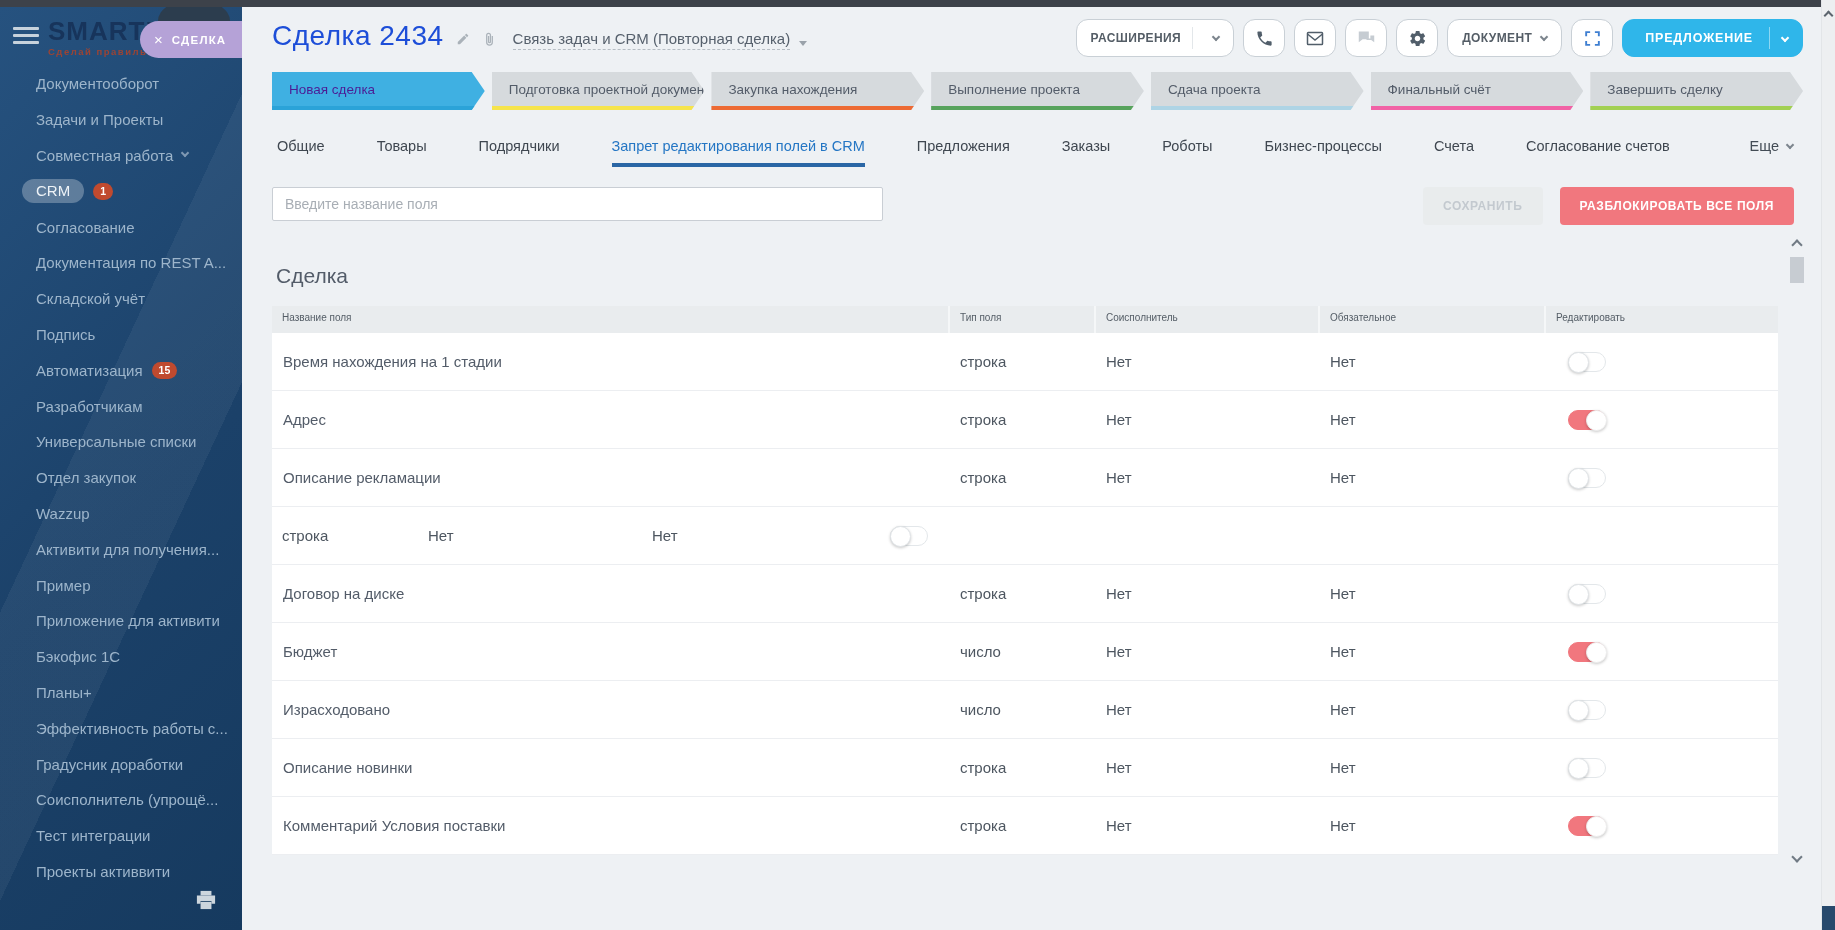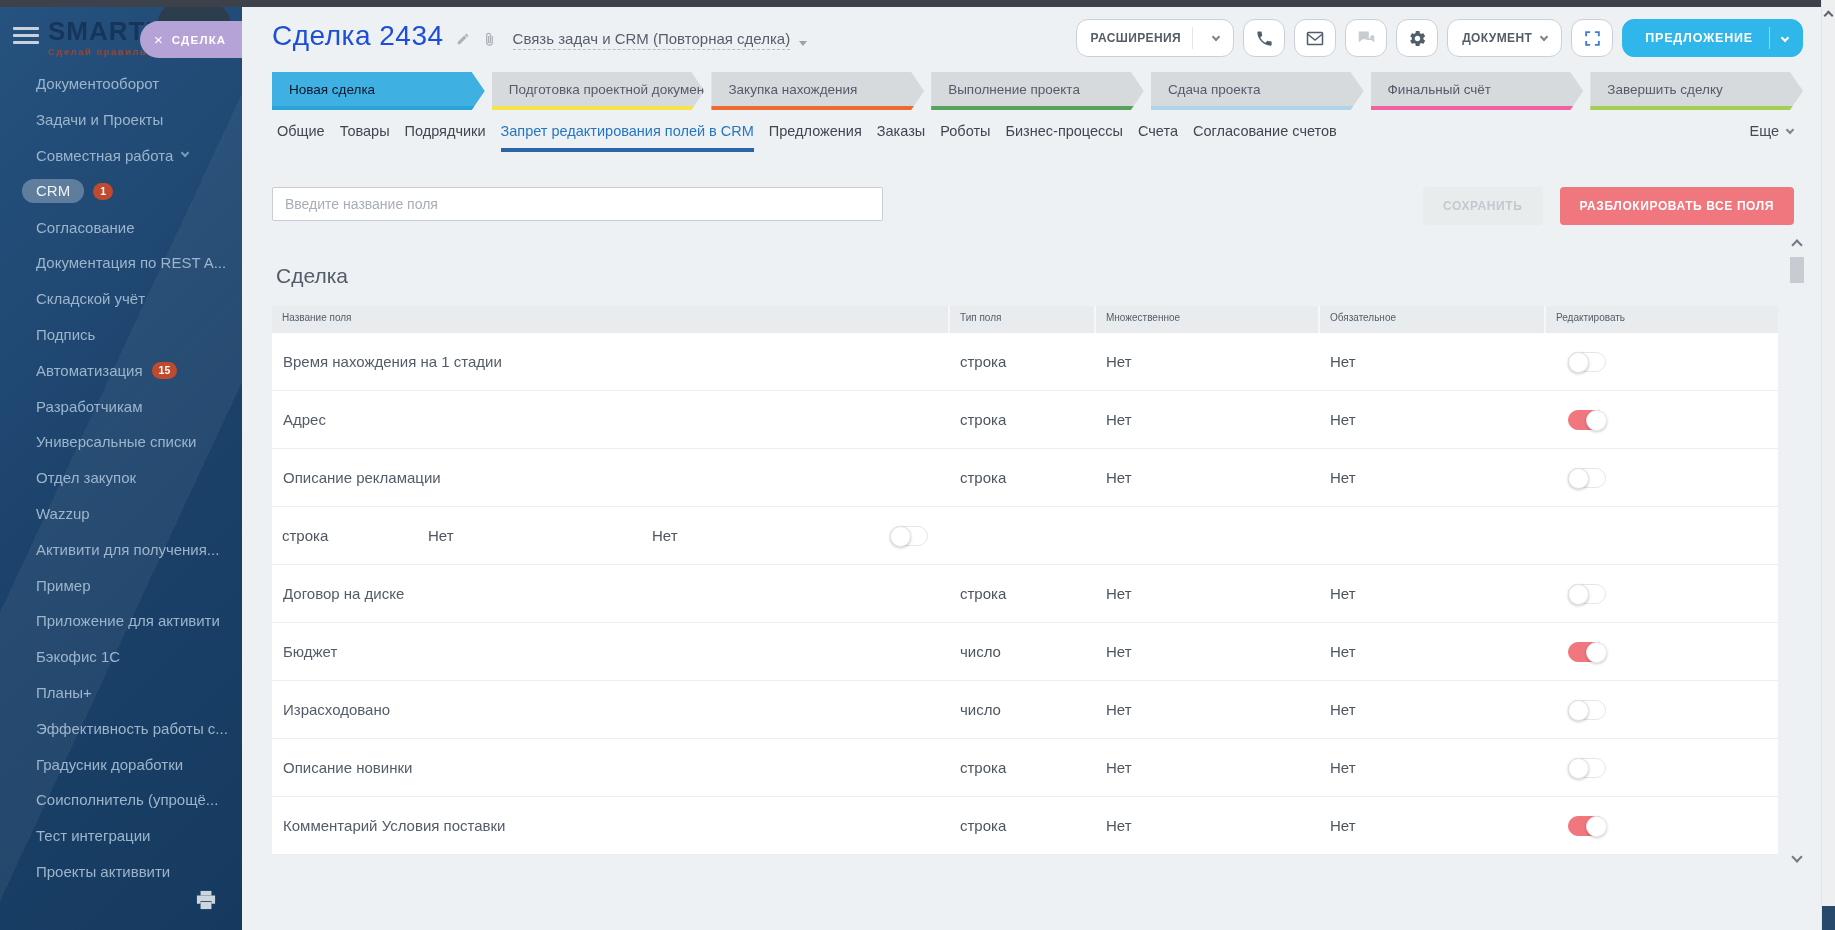--- a/index.html
+++ b/index.html
@@ -42,30 +42,30 @@
   .btn .bchev{display:inline-block;width:6px;height:6px;border-right:2px solid #7c858d;border-bottom:2px solid #7c858d;transform:rotate(45deg);margin-top:-3px}
   .btn.lab .bchev{margin-left:9px}
   .btn.icon{width:42px;justify-content:center;padding:0}
   .btn.primary{background:#2fb6ea;border-color:#2fb6ea;color:#fff;font-size:12.5px;letter-spacing:.8px;padding:0 0 0 22px}
   .btn.primary .divider{background:rgba(255,255,255,.45);margin:0 0 0 16px}
   .btn.primary .bchev{border-color:#fff;margin:0 14px 0 12px}
 
   .stages{position:absolute;left:30px;right:32px;top:65px;height:38px;display:flex;gap:7px;z-index:4}
   .stage{flex:1;position:relative;background:#d6dadd;clip-path:polygon(0 0,calc(100% - 13px) 0,100% 50%,calc(100% - 13px) 100%,0 100%);display:flex;align-items:center;padding:0 16px 4px 17px;font-size:13.5px;color:#535c69;cursor:pointer;white-space:nowrap;overflow:hidden}
   .stage .stripe{position:absolute;left:0;right:0;bottom:0;height:4px}
-  .stage.active{background:#3fb0e2;color:#0f172a}
+  .stage.active{background:#3fb0e2;color:#4c1d95}
   .stage.active .stripe{background:#2ba3d8}
   .stages .stage:nth-child(2) .stripe{background:#f6e44b}
   .stages .stage:nth-child(3) .stripe{background:#ed6a33}
   .stages .stage:nth-child(4) .stripe{background:#57a35c}
   .stages .stage:nth-child(5) .stripe{background:#aed4e5}
   .stages .stage:nth-child(6) .stripe{background:#f162a5}
   .stages .stage:nth-child(7) .stripe{background:#a2d052}
 
-  .tabs{position:absolute;left:35px;right:42px;top:109px;height:36px;display:flex;gap:15px;align-items:center;z-index:4}
+  .tabs{position:absolute;left:35px;right:42px;top:124px;height:36px;display:flex;gap:52px;align-items:center;z-index:4}
   .tab{font-size:14.5px;color:#3f4750;padding:6px 0 9px;cursor:pointer;white-space:nowrap;border-bottom:4px solid transparent}
   .tab.active{color:#2476c4;border-bottom-color:#2a66a5}
   .tab.more{margin-left:auto;display:flex;align-items:center;color:#434c55}
   .tab.more .mchev{display:inline-block;width:6px;height:6px;border-right:2px solid #7c858d;border-bottom:2px solid #7c858d;transform:rotate(45deg);margin:-2px 0 0 8px}
 
   .search{position:absolute;left:30px;top:180px;width:611px;height:34px;border:1px solid #c9ced4;border-radius:2px;background:#fff;font-size:14px;color:#333;padding:0 12px;outline:none}
   .search::placeholder{color:#a8aeb5}
   .tool-btns{position:absolute;right:41px;top:180px;display:flex;gap:17px;z-index:4}
   .tbtn{height:38px;border:none;border-radius:4px;font-size:12px;font-weight:700;letter-spacing:.6px;cursor:pointer;padding:0 20px}
   .tbtn.save{background:#e9eced;color:#c3c9cf}
@@ -283,21 +283,21 @@
       <button class="tbtn save">СОХРАНИТЬ</button>
       <button class="tbtn unlock">РАЗБЛОКИРОВАТЬ ВСЕ ПОЛЯ</button>
     </div>
 
     <div class="section-title">Сделка</div>
 
     <div class="table">
       <div class="thead">
         <div class="th c0">Название поля</div>
         <div class="th c1">Тип поля</div>
-        <div class="th c2">Множественное</div>
+        <div class="th c2">Соисполнитель</div>
         <div class="th c3">Обязательное</div>
         <div class="th c4">Редактировать</div>
       </div>
 
       <div class="tr">
         <div class="td c0">Время нахождения на 1 стадии</div>
         <div class="td c1">строка</div>
         <div class="td c2">Нет</div>
         <div class="td c3">Нет</div>
         <div class="td c4"><span class="toggle" data-state="off"><span class="knob"></span></span></div>

